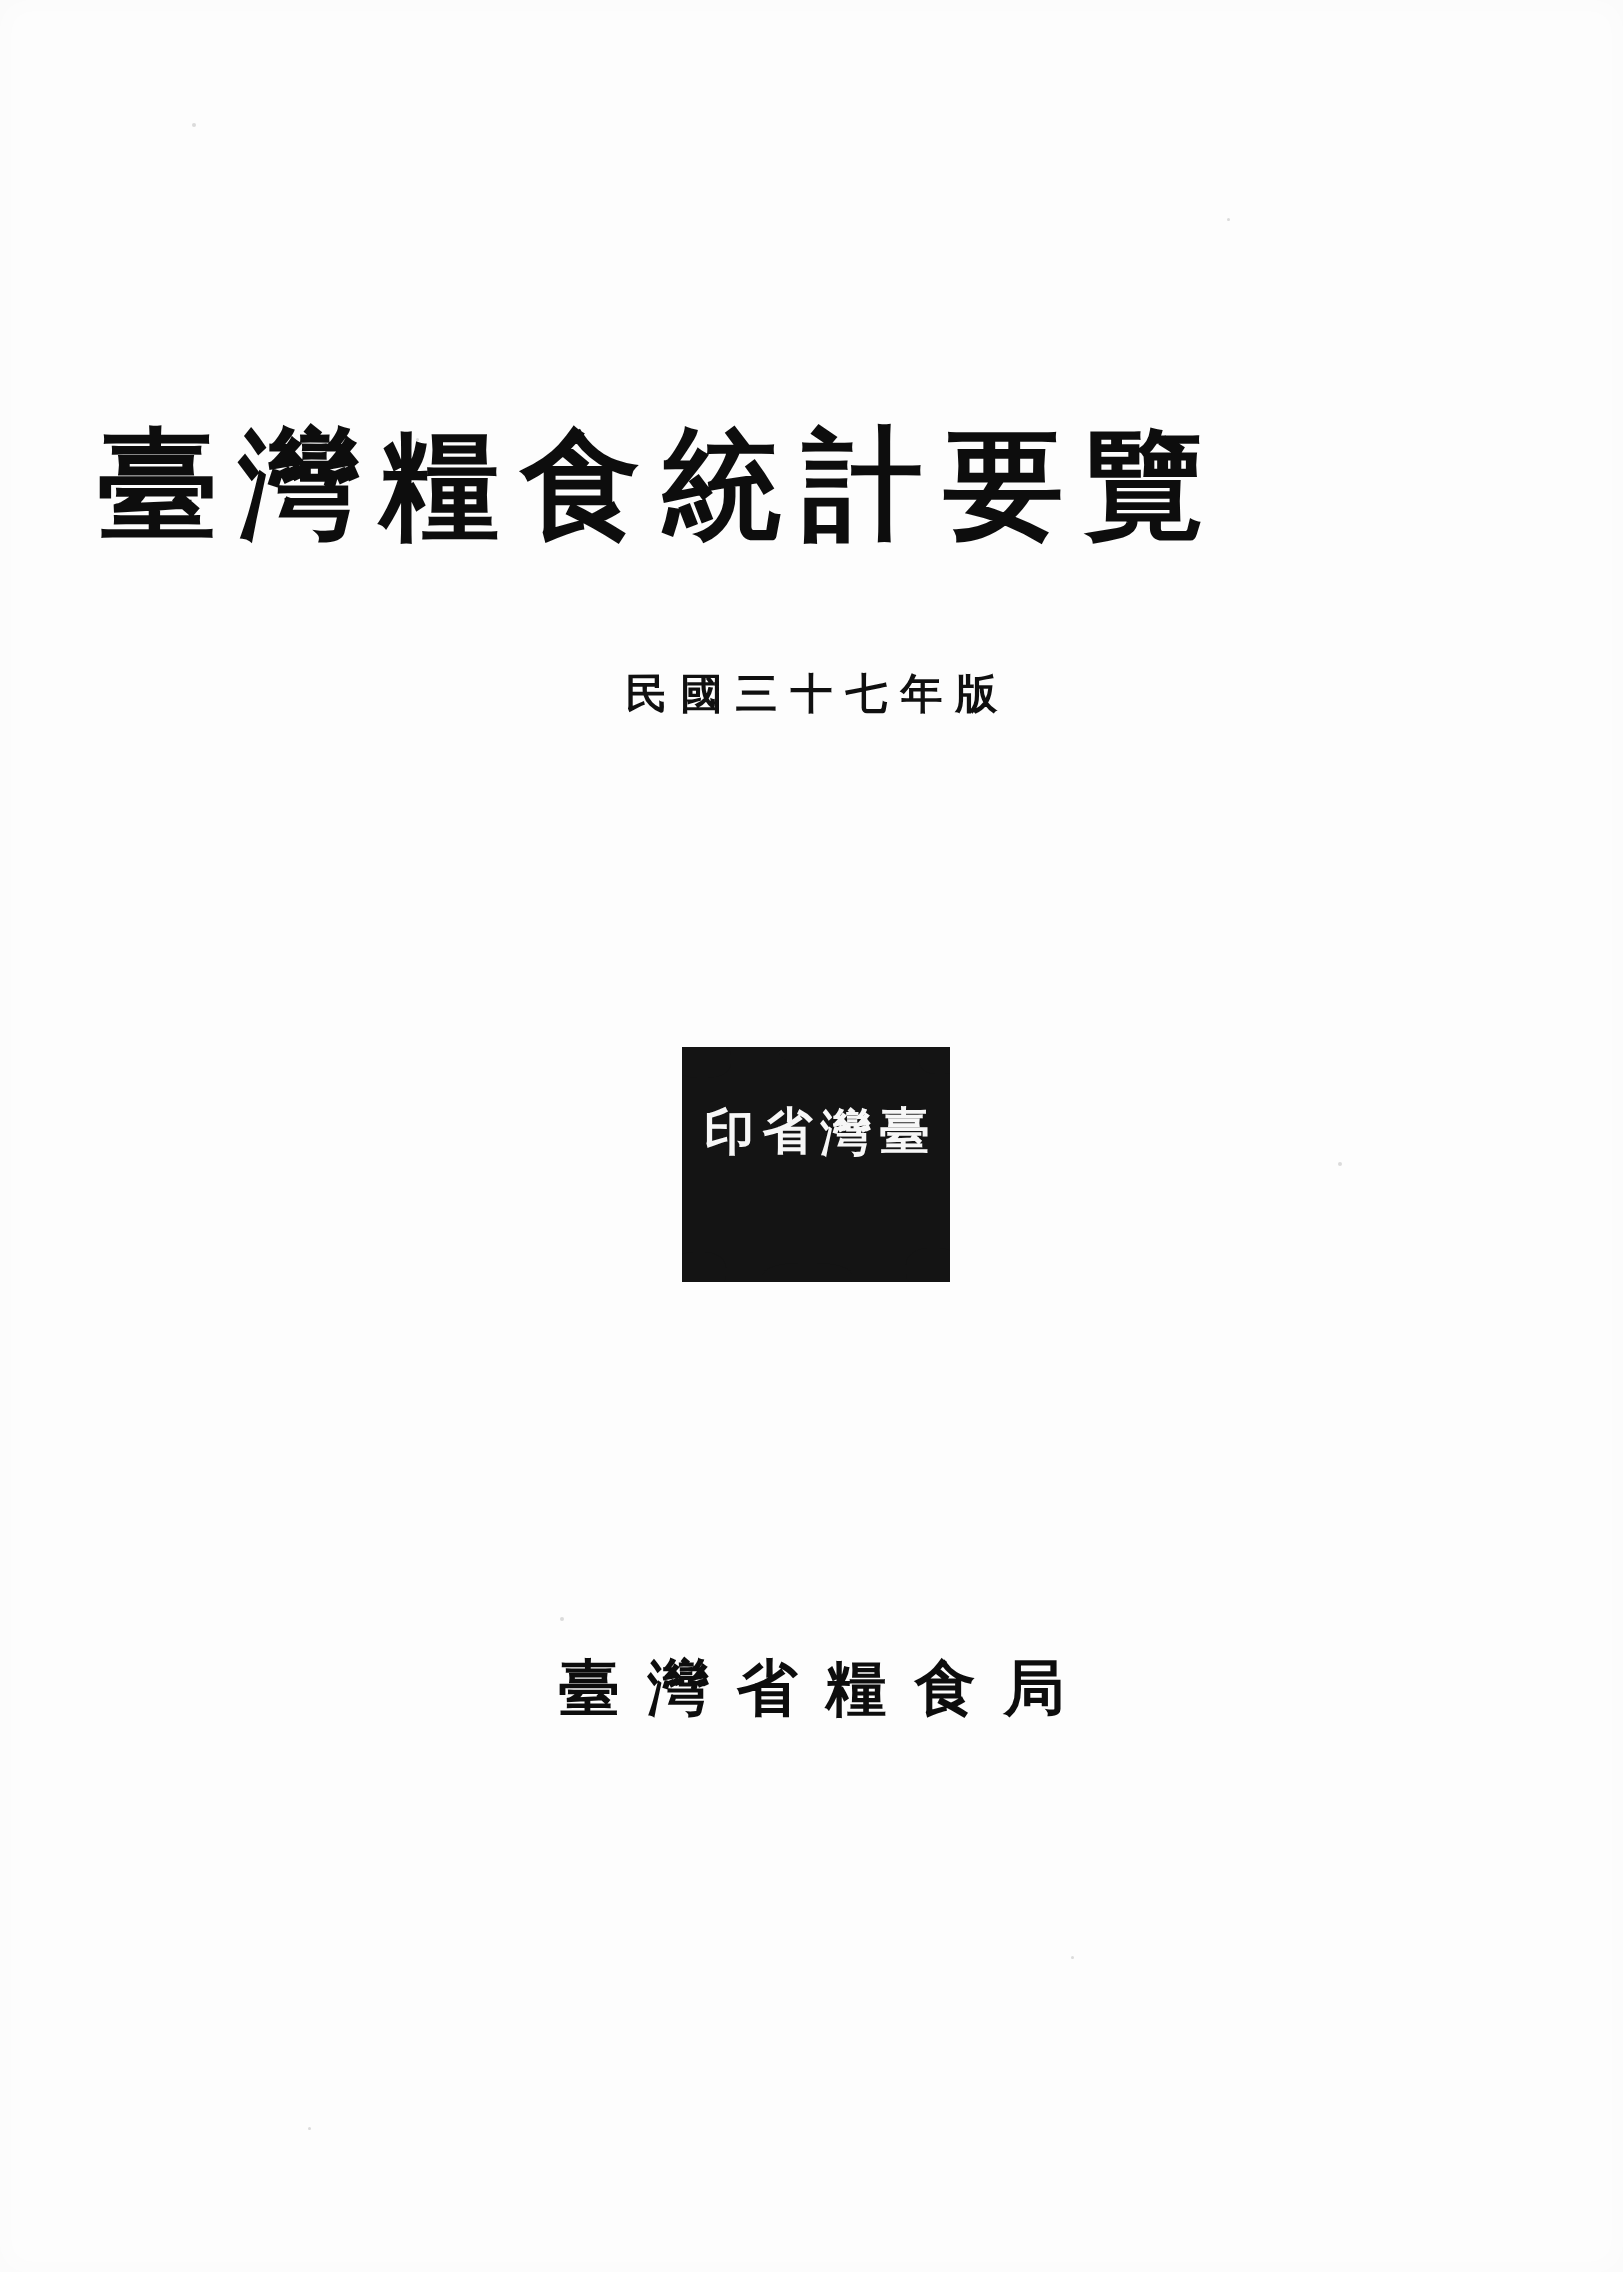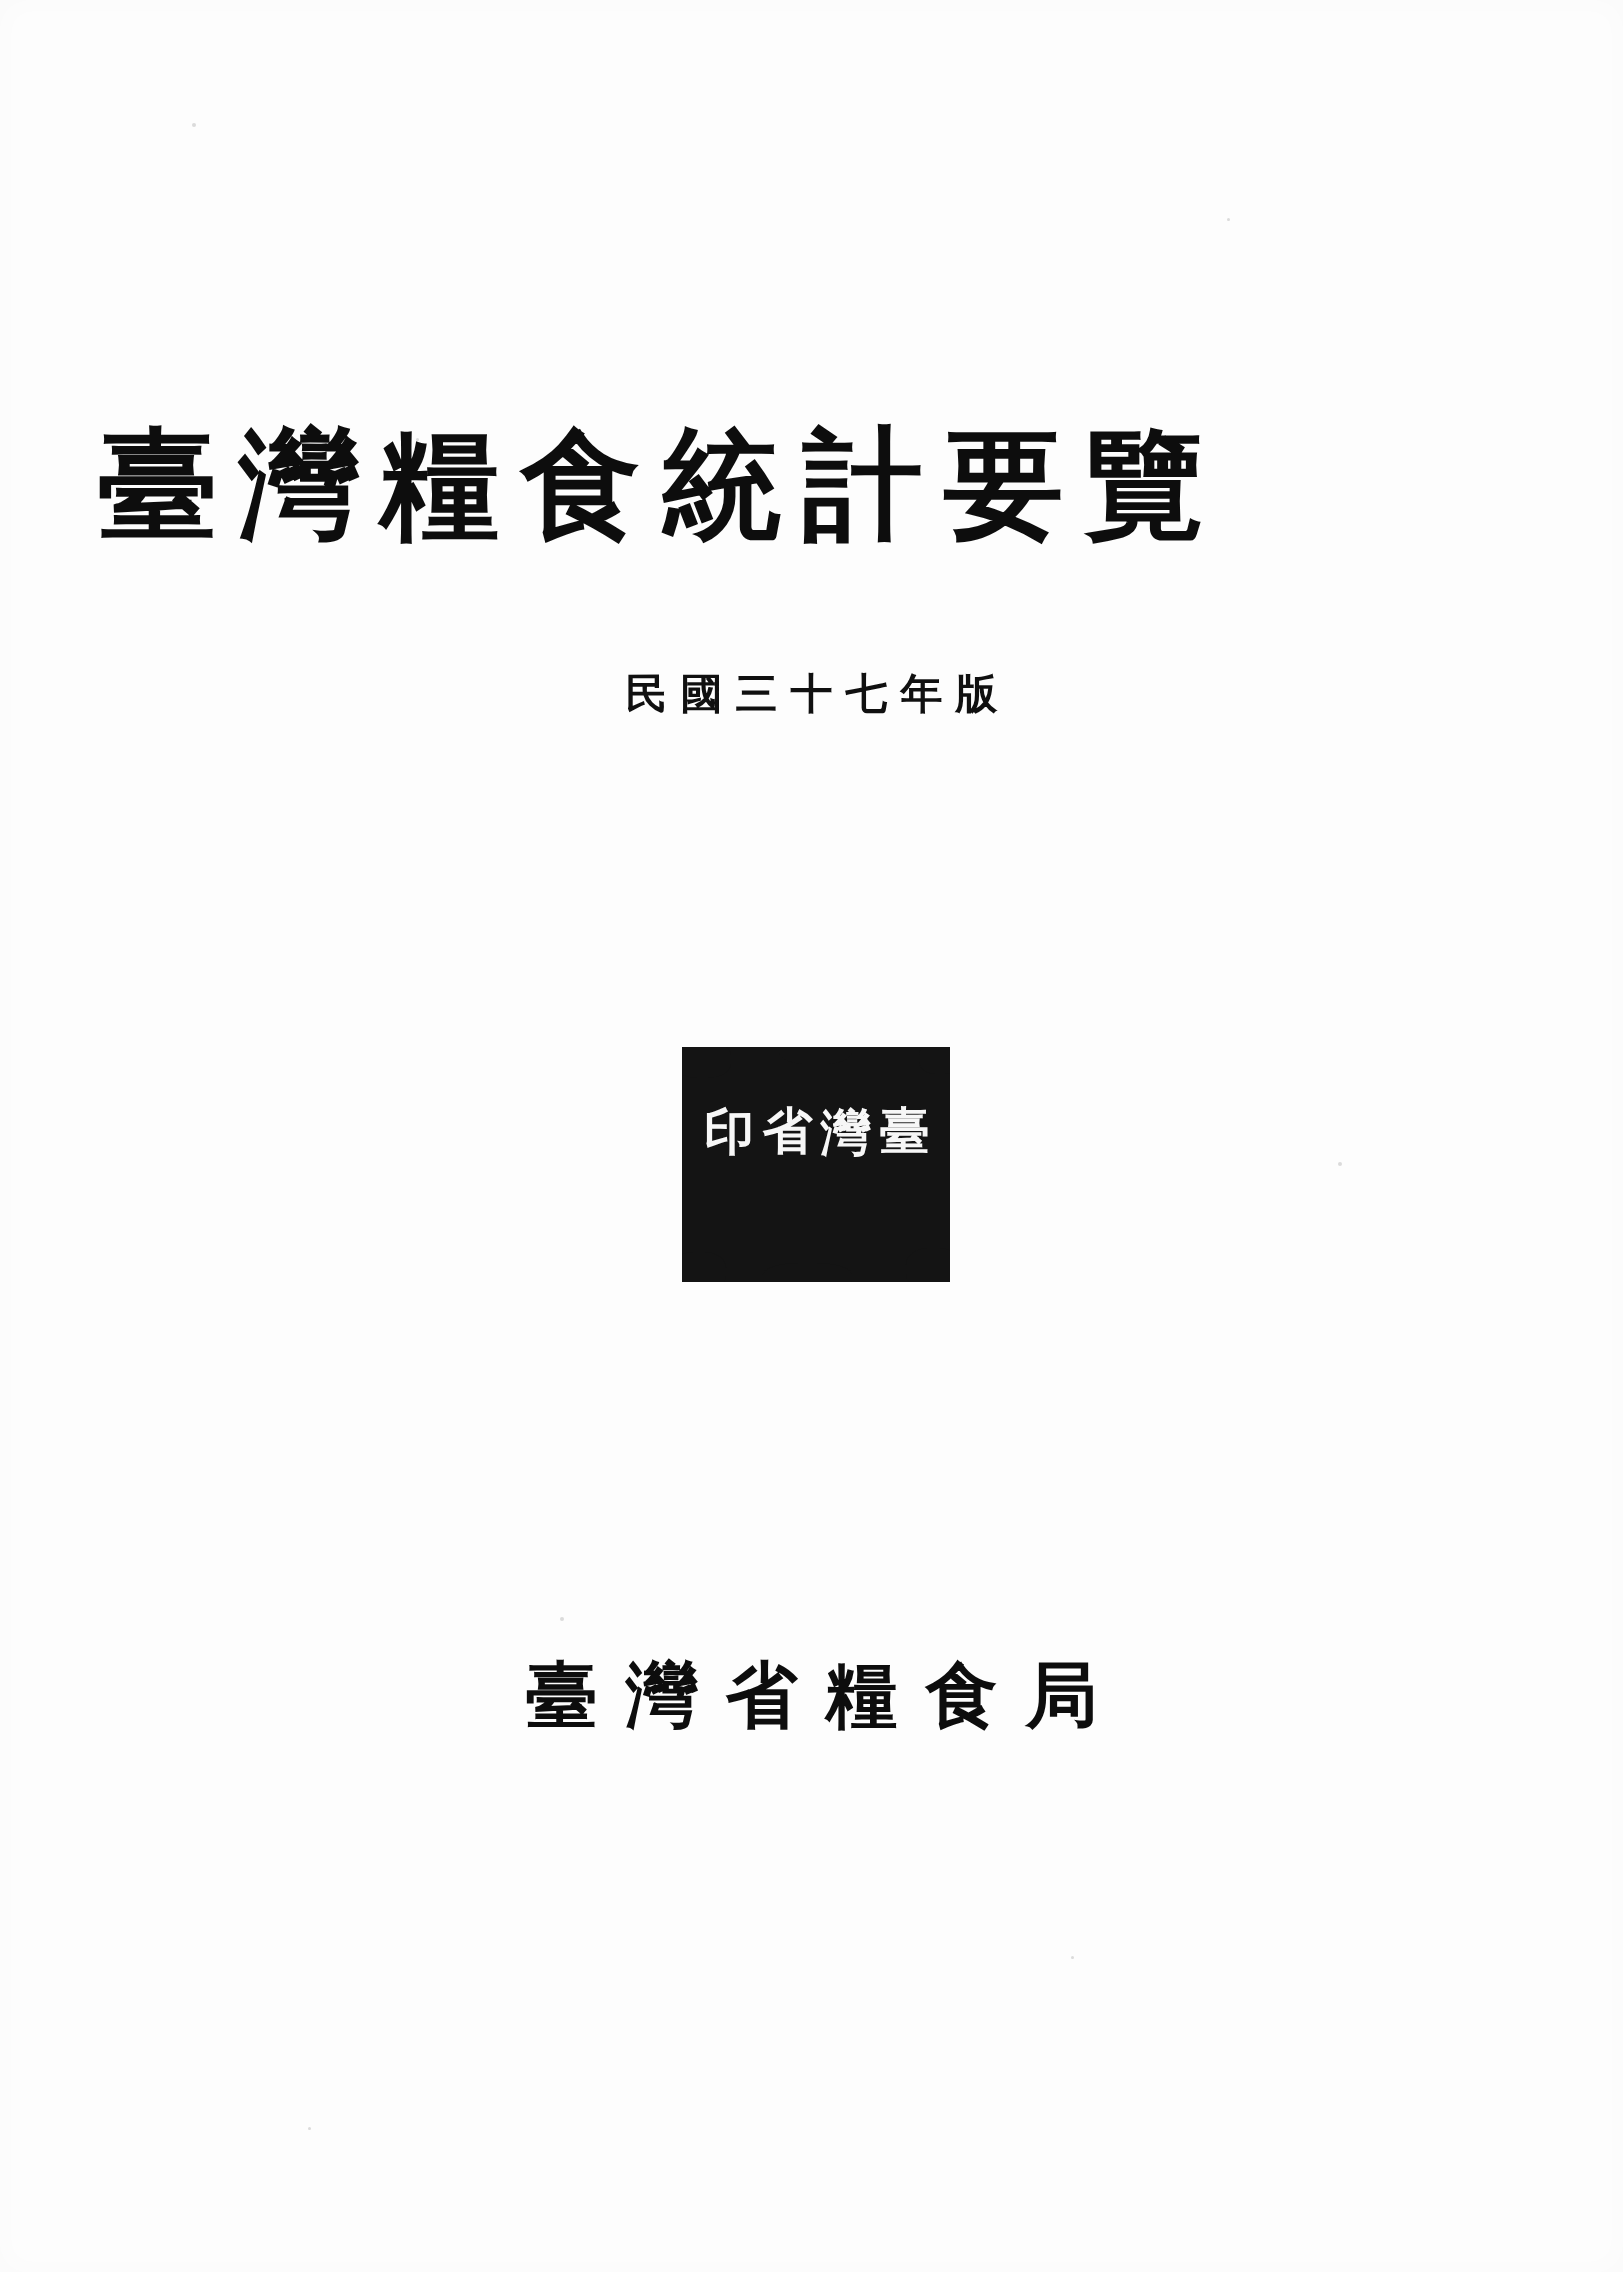--- a/index.html
+++ b/index.html
@@ -136,21 +136,21 @@
     position: absolute;
     top: 1648px;
     left: 0;
     width: 1623px;
     text-align: center;
   }
 
   .publisher {
     font-family: "DejaVu Sans", sans-serif;
     font-weight: 700;
-    font-size: 72px;
+    font-size: 61px;
     letter-spacing: 28px;
     color: #0d0d0d;
     text-indent: 28px;
     white-space: nowrap;
   }
 
   
   .speck {
     position: absolute;
     background: #b9b9b9;

